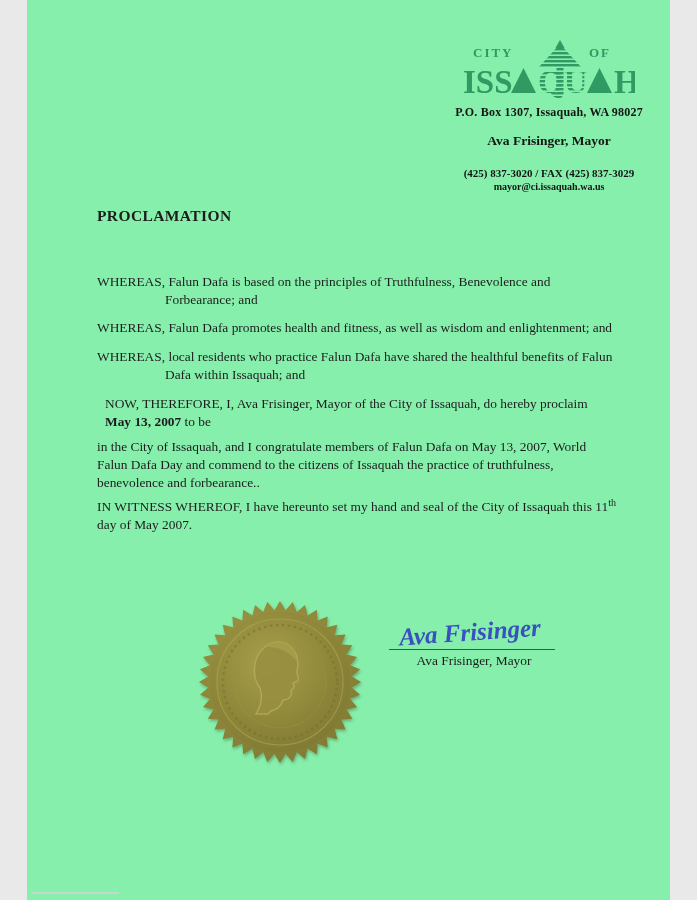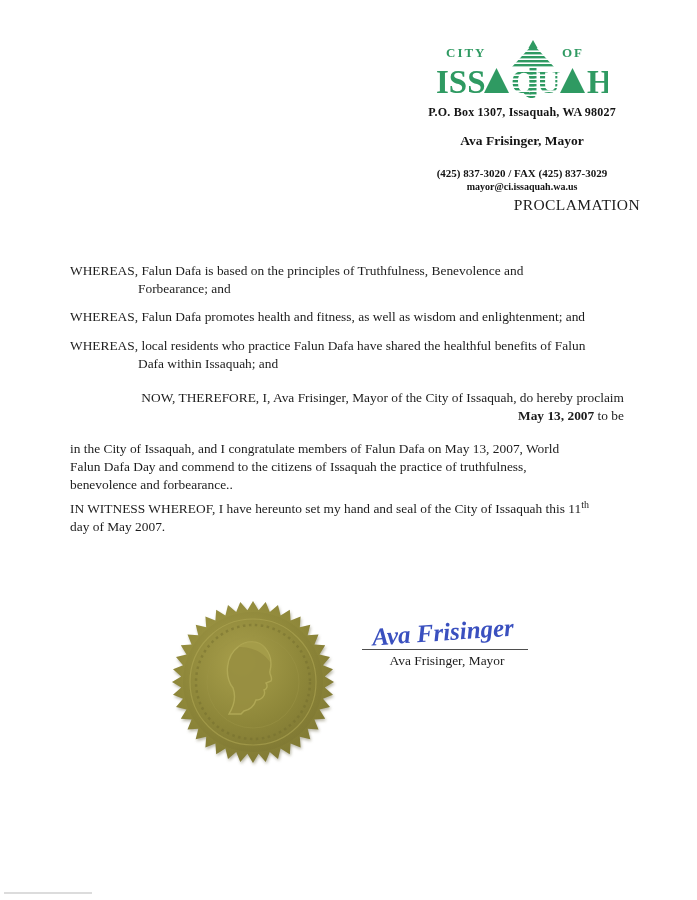--- a/index.html
+++ b/index.html
@@ -1,36 +1,36 @@
 <!DOCTYPE html>
 <html><head>
 <meta charset="utf-8">
 <style>
   html,body{margin:0;padding:0;background:#e9e9e9;}
   .page{
-    position:relative; width:697px; height:900px; margin:0 auto;
-    background:#ffffff; overflow:hidden;
+    position:relative; width:643px; height:900px; margin:0 auto;
+    background:#86efac; overflow:hidden;
     font-family:"Liberation Serif", serif; color:#1c1c1c;
   }
 
   
   .letterhead{position:absolute; left:420px; top:40px; width:204px; text-align:center;}
   .logo-svg{display:block; margin:0 auto;}
   .lg-top{font-family:"Liberation Serif",serif; font-weight:bold; font-size:13px; letter-spacing:2px;}
   .lg-word{font-family:"Liberation Serif",serif; font-weight:bold; font-size:33px;}
   .lh-address{margin-top:7px; font-size:12px; font-weight:bold; letter-spacing:.2px; color:#141414;}
   .lh-mayor{margin-top:13px; font-size:13.5px; font-weight:bold; color:#141414;}
   .lh-phone{margin-top:18px; font-size:11px; font-weight:bold; color:#141414;}
   .lh-email{margin-top:2px; font-size:10px; font-weight:bold; color:#141414;}
 
   
   .content{position:absolute; left:70px; top:196px; width:570px; font-size:13.4px; line-height:17.8px;}
-  .doc-title{font-size:15.5px; font-weight:normal; letter-spacing:.4px; text-align:right; margin:0 0 48px 0;}
+  .doc-title{font-size:15.5px; font-weight:bold; letter-spacing:.4px; text-align:left; margin:11px 0 48px 0;}
   .whereas{white-space:pre-line; padding-left:68px; text-indent:-68px; margin:0 0 11px 0;}
-  .therefore{margin:16px;text-align:right;}
+  .therefore{margin:8px;}
   .day-title{text-align:center; font-weight:bold; font-size:14px; letter-spacing:.3px; margin:0 0 12px 0;}
   .closing{white-space:pre-line; margin:0 0 6px 0;}
   .witness{margin:0;}
   sup.ordinal{font-size:10px; line-height:0; vertical-align:super;}
 
   
   .seal{position:absolute; left:171px; top:600px; width:164px; height:164px;}
   .seal svg{display:block; filter:drop-shadow(1px 2px 1.5px rgba(60,55,10,.35));}
 
   

